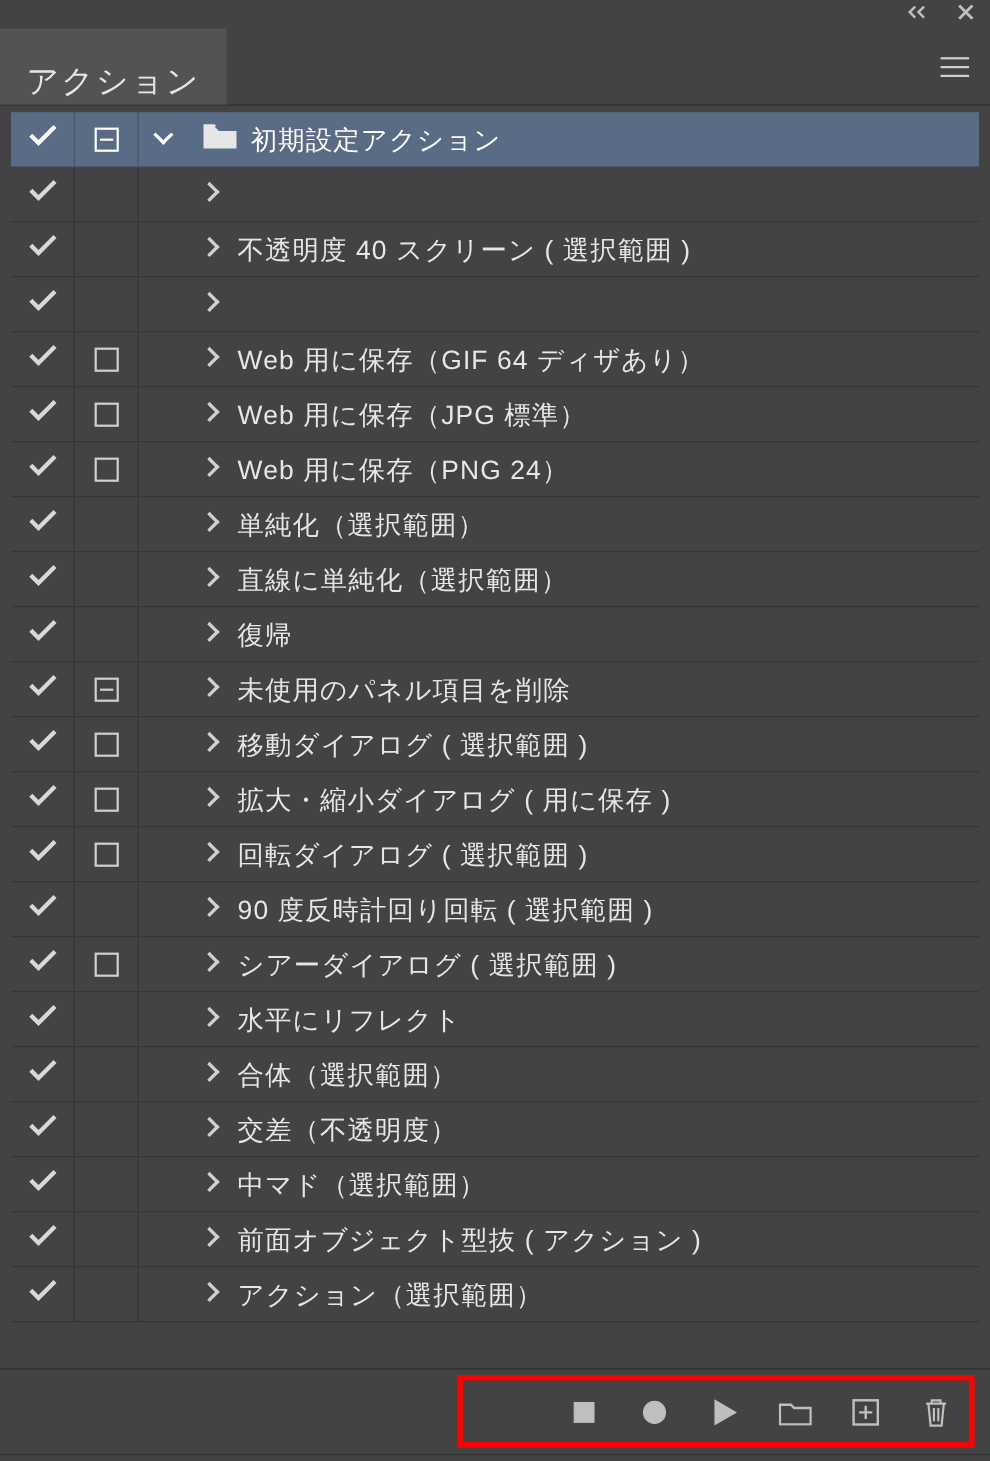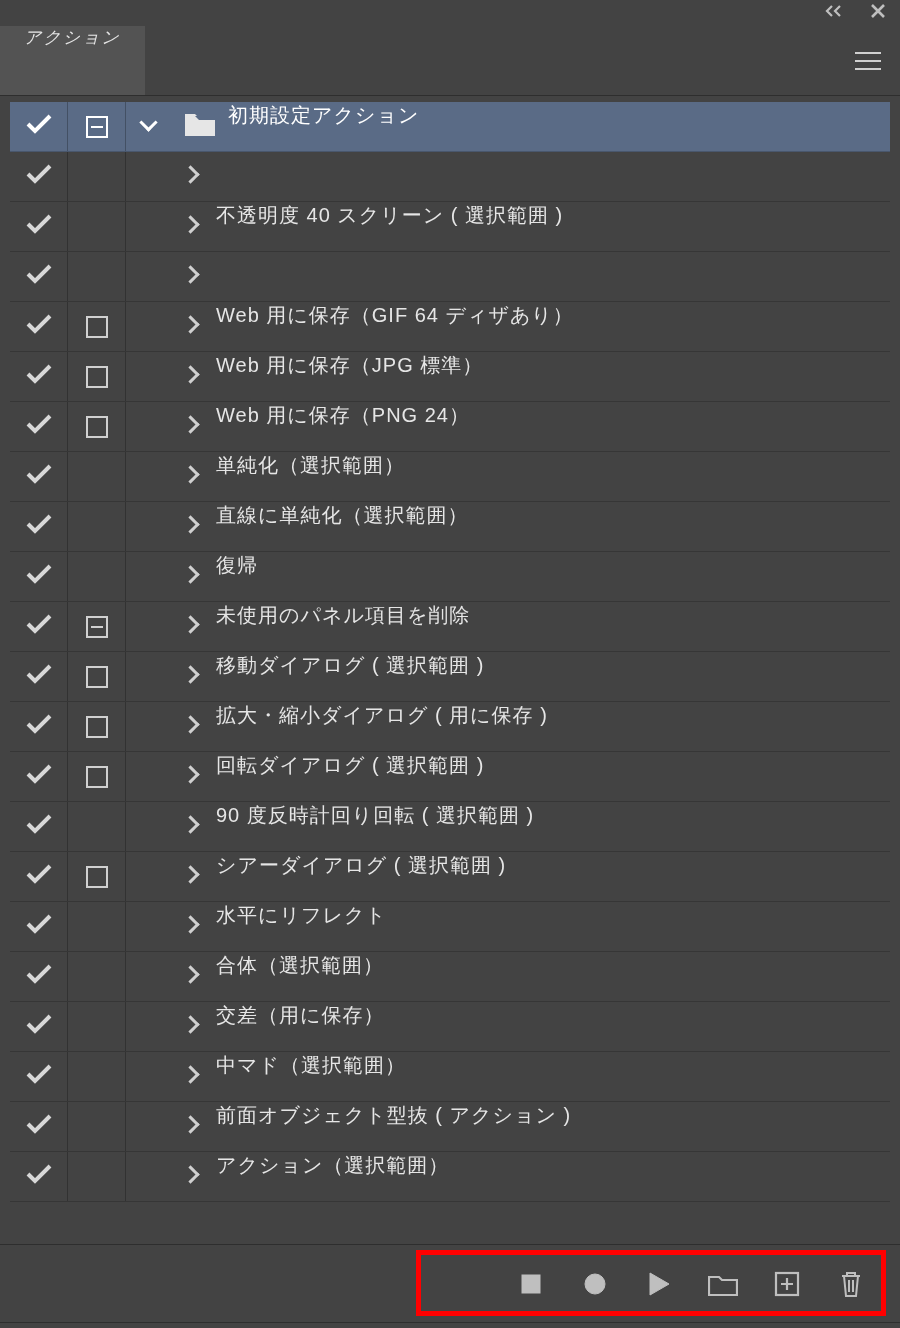--- a/index.html
+++ b/index.html
@@ -32,25 +32,24 @@
     display: flex;
     align-items: stretch;
     background: #434343;
     border-bottom: 1px solid #2e2e2e;
     position: relative;
   }
   .tab {
     background: #535353;
     padding: 0 24px;
     display: flex;
-    align-items: flex-start;
-    font-size: 17px;
+    align-items: flex-end;
+    font-size: 29px;
     color: #e6e6e6;
     letter-spacing: 2px;
-    font-style: italic;
   }
   .menu-btn {
     position: absolute;
     right: 10px;
     top: 50%;
     transform: translateY(-50%);
     width: 44px;
     height: 44px;
     display: flex;
     align-items: center;
@@ -70,22 +69,23 @@
     background: #d0d0d0;
   }
   .list {
     flex: 1;
     overflow: hidden;
     padding: 6px 10px 0 10px;
   }
   .row {
     height: 50px;
     display: flex;
+    align-items: center;
     border-bottom: 1px solid rgba(0,0,0,0.18);
-    font-size: 20px;
+    font-size: 24px;
   }
   .row.header {
     background: #5a6b86;
     color: #ffffff;
   }
   .col-check {
     width: 58px;
     display: flex;
     align-items: center;
     justify-content: center;
@@ -474,21 +474,21 @@
         <div class="row">
           <div class="col-check">
             <span class="check"><svg viewBox="0 0 28 22">
                 <path d="M3 11 L10 18 L25 3"></path>
               </svg></span>
           </div>
           <div class="col-dialog"></div>
           <div class="col-expand">
             <span class="chevron right"></span>
           </div>
-          <div class="col-label">交差（用に保存）</div>
+          <div class="col-label">交差（不透明度）</div>
         </div>
         <div class="row">
           <div class="col-check">
             <span class="check"><svg viewBox="0 0 28 22">
                 <path d="M3 11 L10 18 L25 3"></path>
               </svg></span>
           </div>
           <div class="col-dialog"></div>
           <div class="col-expand">
             <span class="chevron right"></span>

